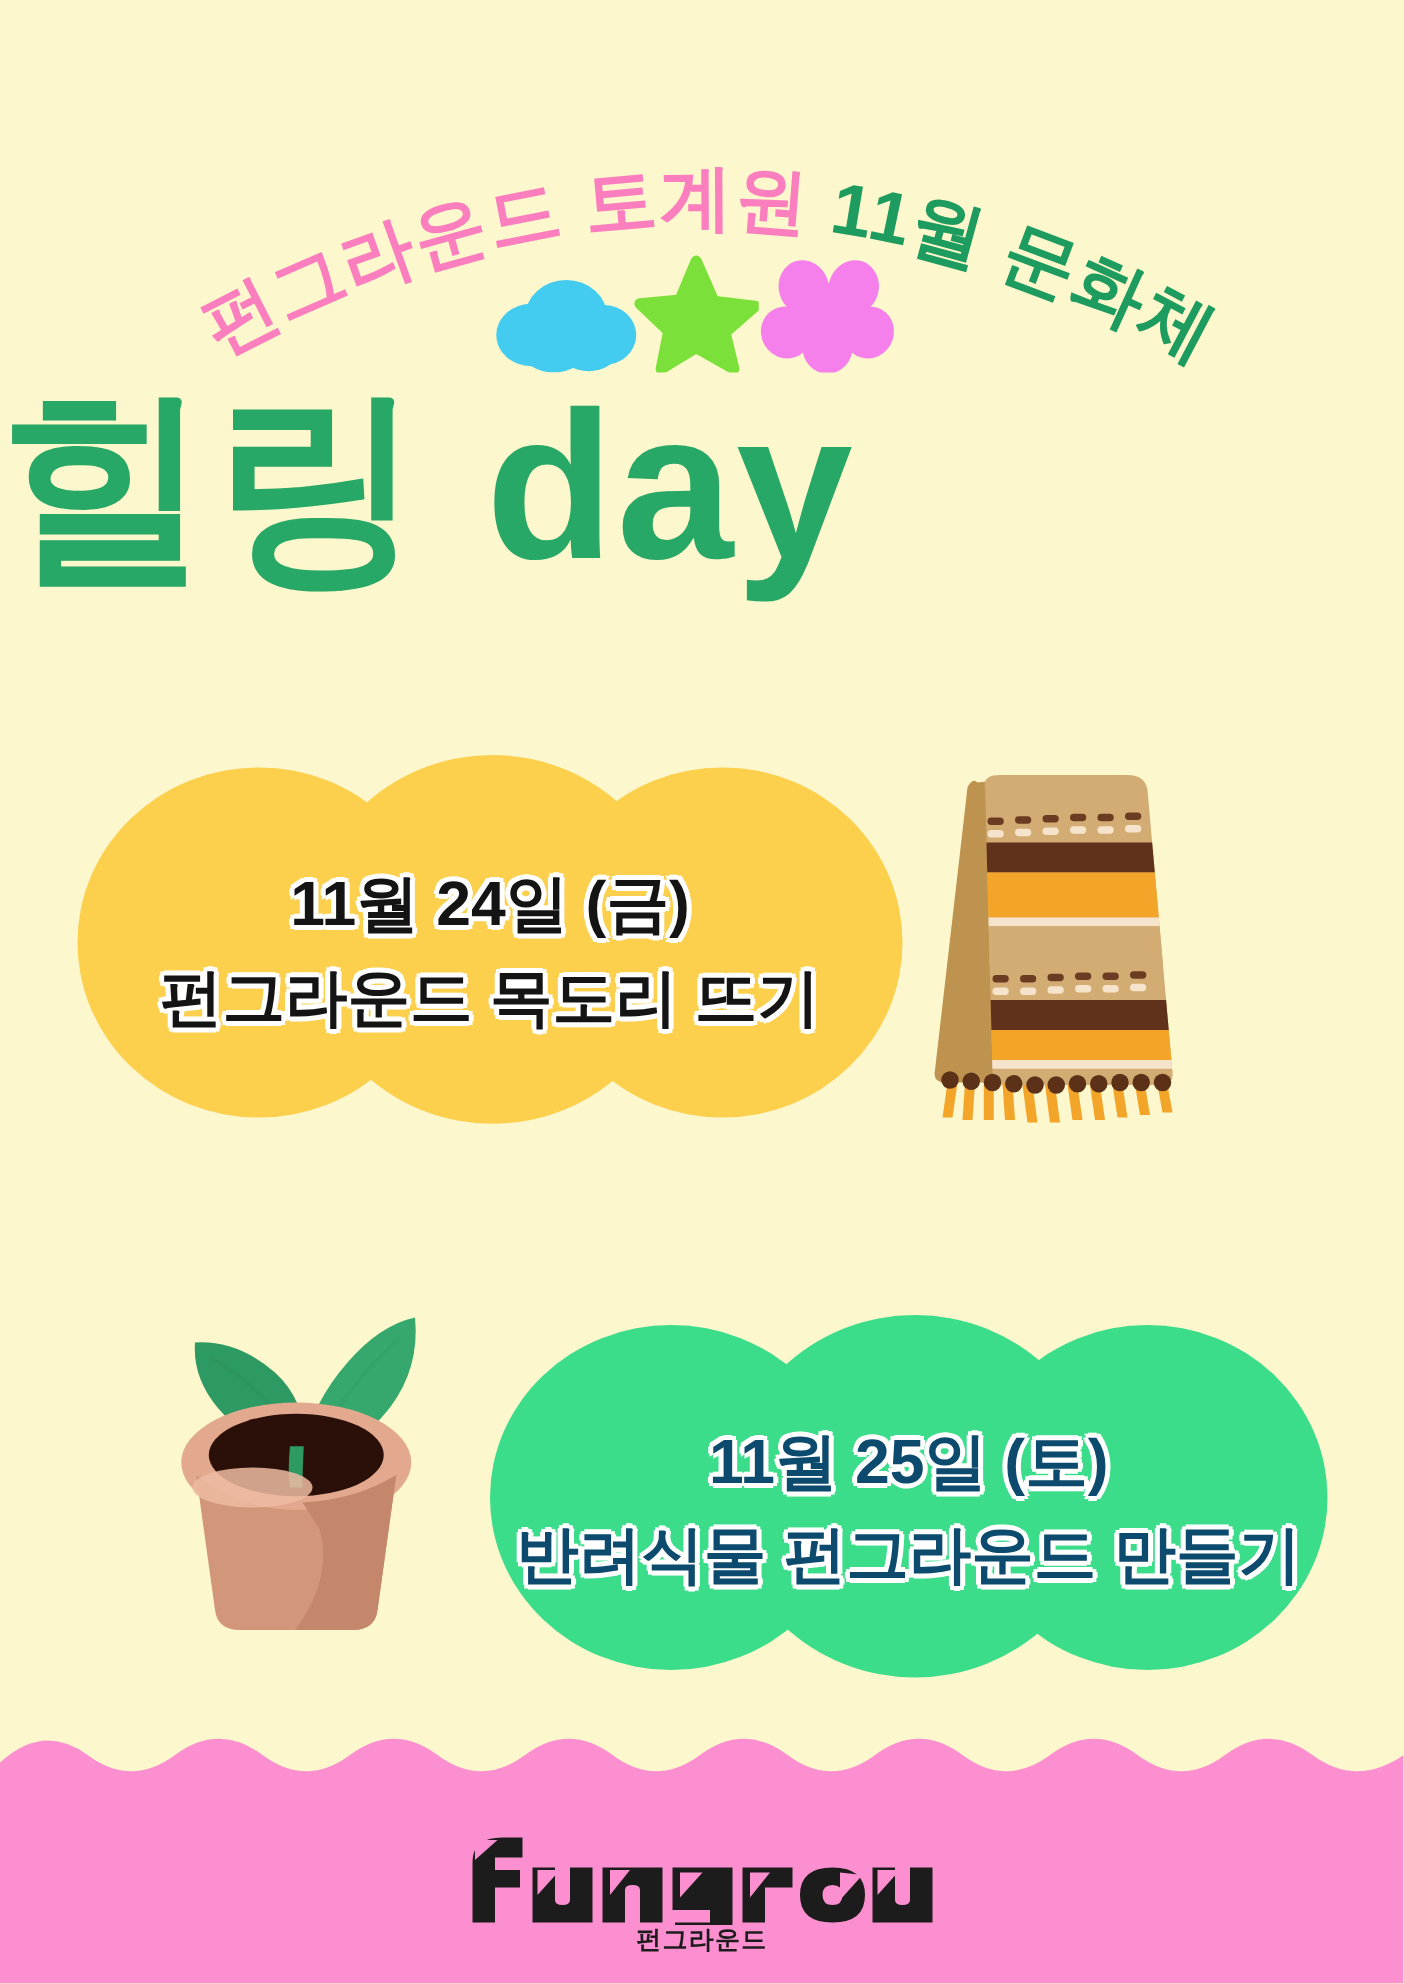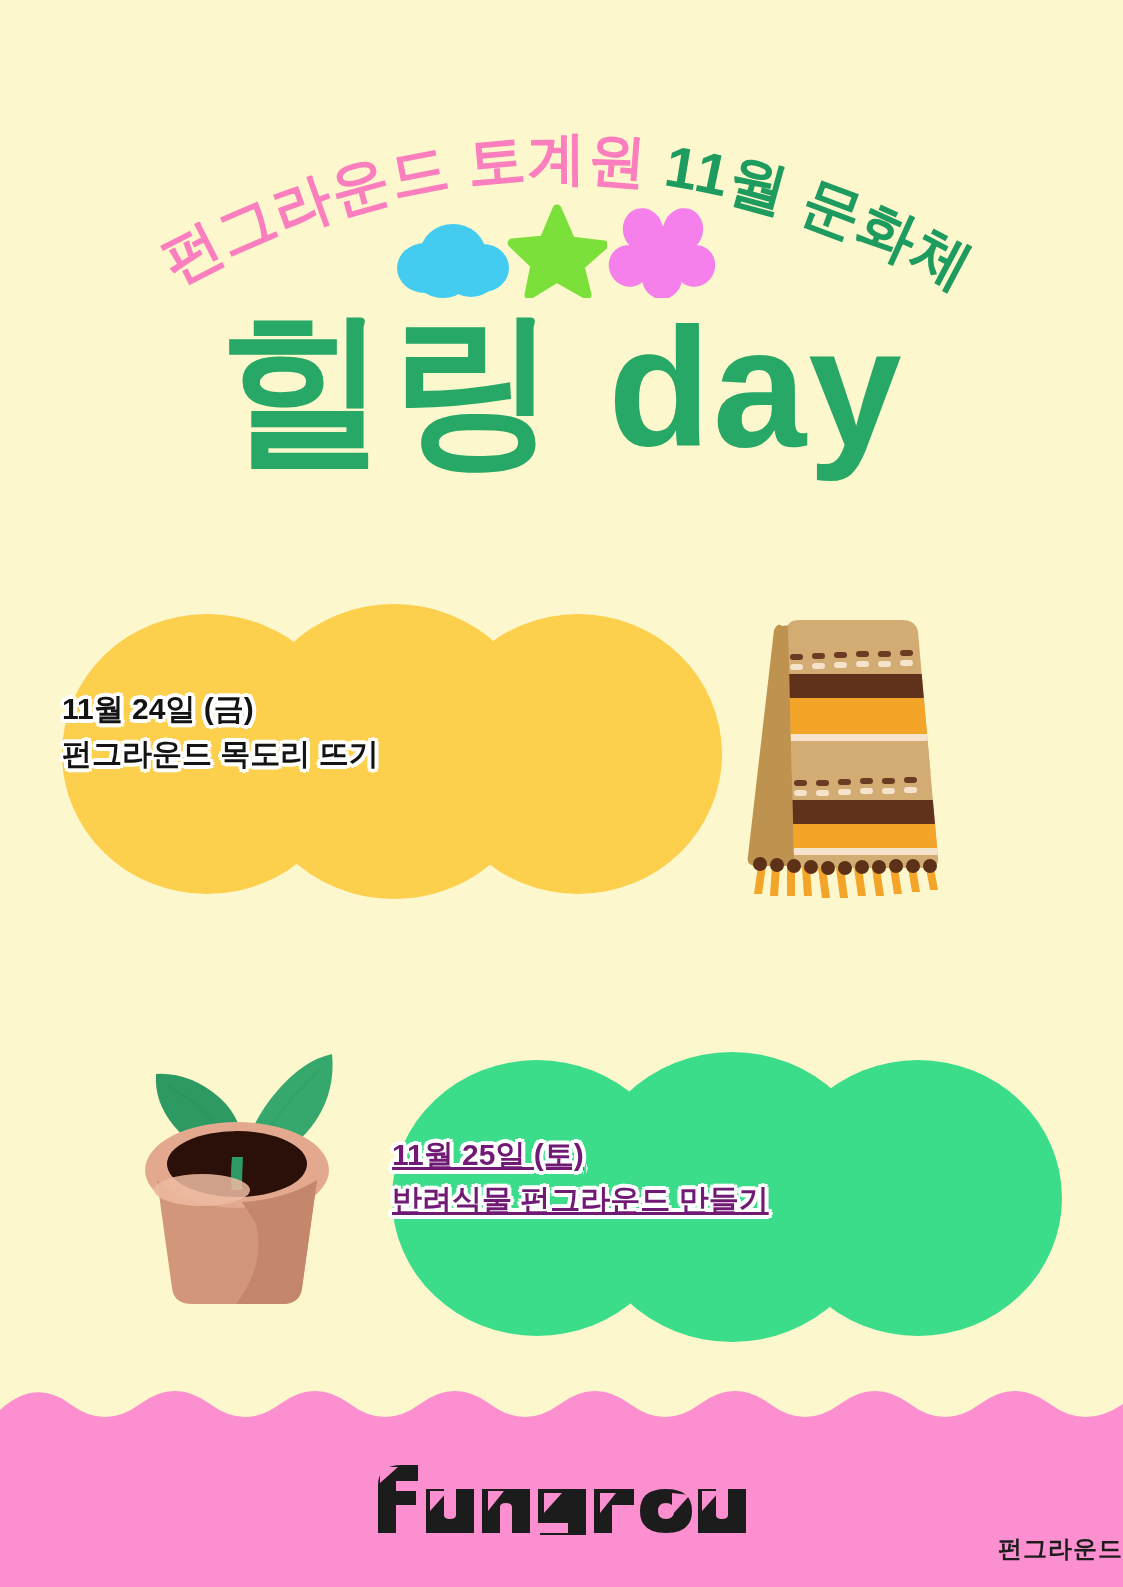--- a/index.html
+++ b/index.html
@@ -20,40 +20,39 @@
     font-size:58px;font-weight:700;letter-spacing:1px;
   }
 
   
   .deco-row{position:absolute;left:395px;top:198px;width:320px;height:100px;}
   .deco{position:absolute;}
 
   
   .main-title{
     position:absolute;left:0;top:300px;width:1123px;
-    text-align:center;
     color:#27A866;
     font-size:168px;font-weight:700;
     font-family:"Liberation Sans", sans-serif;
     letter-spacing:2px;
     line-height:1.05;
     white-space:nowrap;
   }
 
   
   .blob-group{position:absolute;}
   .blob{
     position:absolute;border-radius:50%;
   }
   .blob-text{
     position:absolute;left:0;width:100%;
-    text-align:left;
+    text-align:center;
     color:#141414;
     font-weight:700;
-    font-size:30px;
+    font-size:50px;
     line-height:1.5;
     letter-spacing:0px;
     text-shadow:
       -3px -3px 0 #fff, 3px -3px 0 #fff, -3px 3px 0 #fff, 3px 3px 0 #fff,
       -4px 0 0 #fff, 4px 0 0 #fff, 0 -4px 0 #fff, 0 4px 0 #fff,
       -3px 0 0 #fff, 3px 0 0 #fff;
     white-space:nowrap;
   }
 
   
@@ -80,24 +79,23 @@
   
   .wave-band{position:absolute;left:0;bottom:0;width:1123px;height:205px;}
   .wave-svg{display:block;width:1123px;height:205px;}
 
   .logo-area{
     position:absolute;left:0;bottom:22px;width:1123px;
     text-align:center;
   }
   .logo-svg{display:block;margin:0 auto;}
   .logo-kr{
-    color:#141414;font-weight:700;font-size:24px;
+    color:#141414;font-weight:700;font-size:20px;
     letter-spacing:1px;margin-top:-2px;
     font-family:Liberation Mono, monospace;
-    text-align:right;
   }
 </style>
 </head>
 <body>
 
 <div class="poster" style="background: rgb(252, 247, 204);">
 
   <div class="arc-wrap">
     <svg class="arc-svg" viewBox="0 0 1123 280" xmlns="http://www.w3.org/2000/svg">
       <defs>
@@ -232,21 +230,21 @@
       <circle cx="154" cy="258" r="7"></circle>
         <circle cx="171" cy="258" r="7"></circle>
       <circle cx="188" cy="258" r="7"></circle>
     </g>
   </svg>
 
   <div class="blob-group" id="event-2">
     <div class="blob b1" style="background: rgb(59, 221, 139);"></div>
     <div class="blob b2" style="background: rgb(59, 221, 139);"></div>
     <div class="blob b3" style="background: rgb(59, 221, 139);"></div>
-    <div class="blob-text" style="color: #701a75; text-decoration: underline;">
+    <div class="blob-text" style="color: #0c4a6e;">
       <div>11월 25일 (토)</div>
       <div>반려식물 펀그라운드 만들기</div>
     </div>
   </div>
 
   <svg class="illus" id="plant-illustration" viewBox="0 0 226 310">
 
     <path fill="#2E9A63" d="M118 162 Q78 158 50 124 Q30 100 32 72 Q66 70 96 96 Q120 118 120 152 Z"></path>
     <path fill="#37A86D" d="M118 158 Q126 120 154 88 Q180 58 208 52 Q212 92 188 124 Q162 158 122 162 Z"></path>
     <path fill="none" stroke="#2A8C59" stroke-width="3" opacity=".35" d="M44 84 Q82 104 112 148"></path>

